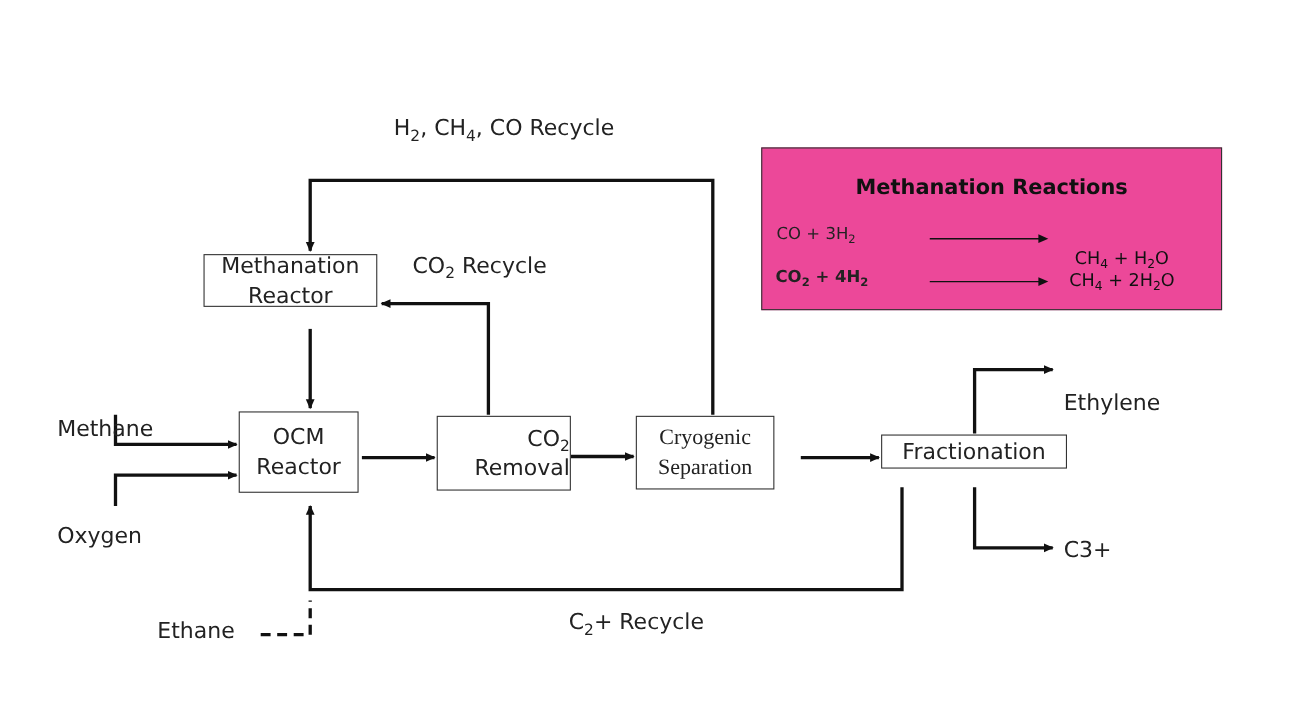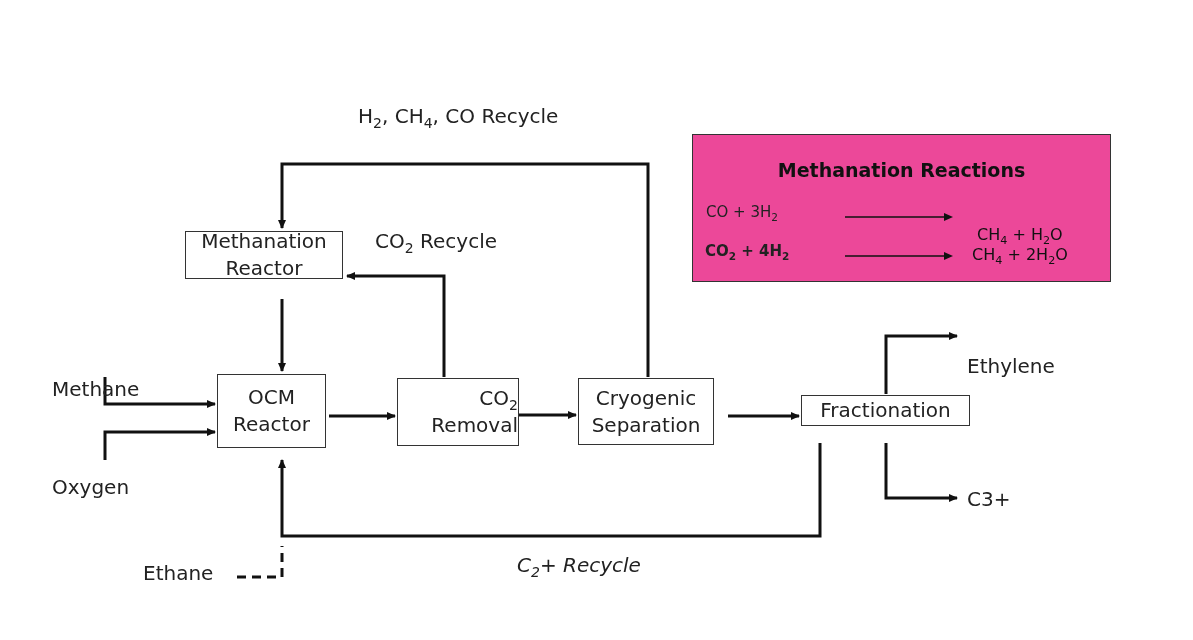--- a/index.html
+++ b/index.html
@@ -63,21 +63,21 @@
 <div class="box" style="left:217px; top:374px; width:109px; height:74px;">
   <span style="white-space:pre-line;">OCM
 Reactor</span>
 </div>
 
 <div class="box" style="left:397px; top:378px; width:122px; height:68px; flex-direction:column;align-items:flex-end;">
   <span><span>CO</span><sub>2</sub></span>
   <span>Removal</span>
 </div>
 
-<div class="box" style="left:578px; top:378px; width:136px; height:67px;">
+<div class="box" style="left:578px; top:378px; width:126px; height:67px;font-family:Liberation Serif, serif;">
   <span style="white-space:pre-line;">Cryogenic
 Separation</span>
 </div>
 
 <div class="box" style="left:801px; top:395px; width:169px; height:31px;">
   <span>Fractionation</span>
 </div>
 
 <div class="lbl" style="left:52px; top:345px;margin-top:32px;">Methane</div>
 <div class="lbl" style="left:52px; top:475px;">Oxygen</div>
@@ -86,21 +86,21 @@
 <div class="lbl" style="left:967px; top:487px;">C3+</div>
 
 <div class="lbl" style="left:358px; top:104px;">
   <span>H</span><sub>2</sub><span>, CH</span><sub>4</sub><span>, CO Recycle</span>
 </div>
 
 <div class="lbl" style="left:375px; top:229px;text-align:right;">
   <span>CO</span><sub>2</sub><span> Recycle</span>
 </div>
 
-<div class="lbl" style="left:517px; top:553px;font-style:italic;">
+<div class="lbl" style="left:517px; top:553px;">
   <span>C</span><sub>2</sub><span>+ Recycle</span>
 </div>
 
 <div class="legend">
   <div class="legend-title">Methanation Reactions</div>
 
   <div class="rx" style="left:13px; top:68px;">
     <span>CO + 3H</span><sub>2</sub>
   </div>
   <svg width="110" height="12" style="left:152px; top:76px;">

